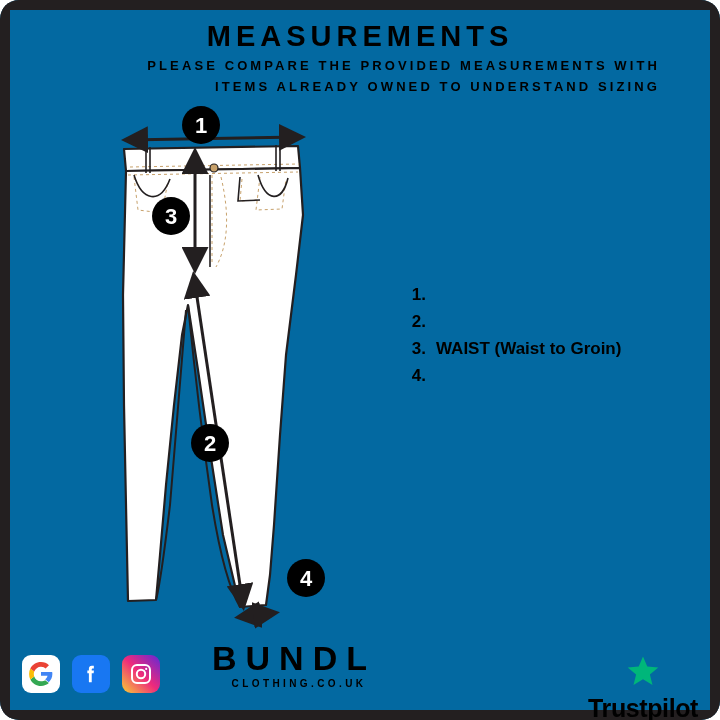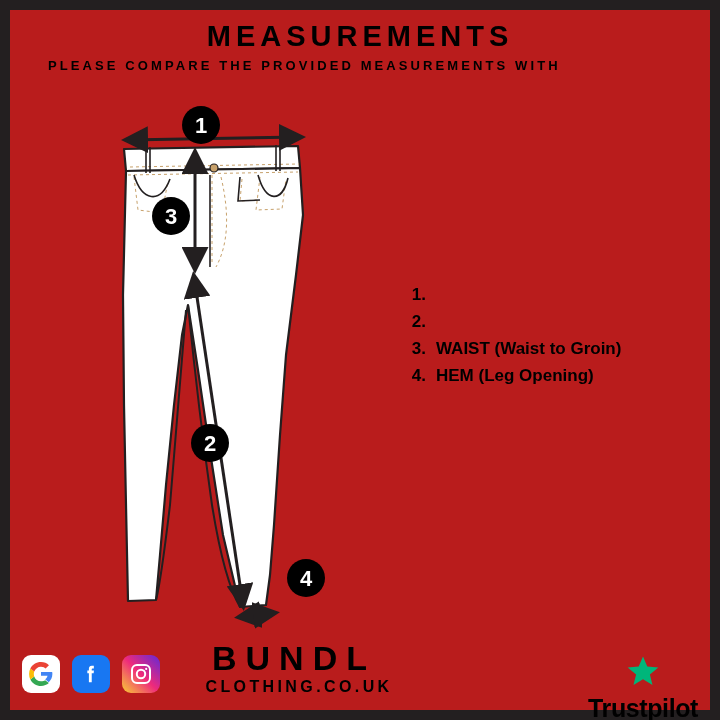--- a/index.html
+++ b/index.html
@@ -7,23 +7,24 @@
     padding: 0;
     background: #ffffff;
   }
   body {
     font-family: "Liberation Sans", sans-serif;
   }
   #page {
     position: relative;
     width: 720px;
     height: 720px;
-    background: #b91c1c;
+    background: #0369a1;
     box-sizing: border-box;
     overflow: hidden;
+    border-radius: 19px;
   }
   
   .frame-top, .frame-bottom, .frame-left, .frame-right {
     position: absolute;
     background: #231f20;
   }
   .frame-top    { left: 0; top: 0; width: 720px; height: 10px; }
   .frame-bottom { left: 0; bottom: 0; width: 720px; height: 10px; }
   .frame-left   { left: 0; top: 0; width: 10px; height: 720px; }
   .frame-right  { right: 0; top: 0; width: 10px; height: 720px; }
@@ -35,23 +36,23 @@
     width: 720px;
     text-align: center;
     font-size: 29px;
     font-weight: bold;
     letter-spacing: 5px;
     color: #000000;
   }
   .subtitle {
     position: absolute;
     top: 55px;
-    left: 48px;
+    left: 60px;
     width: 600px;
-    text-align: left;
+    text-align: right;
     font-size: 13px;
     font-weight: bold;
     letter-spacing: 3.1px;
     line-height: 21px;
     color: #000000;
   }
 
   
   .legend {
     position: absolute;
@@ -95,21 +96,21 @@
     text-align: center;
   }
   .brand-name {
     font-size: 34px;
     font-weight: bold;
     letter-spacing: 9px;
     color: #000;
     line-height: 36px;
   }
   .brand-sub {
-    font-size: 16px;
+    font-size: 10px;
     font-weight: bold;
     letter-spacing: 3.4px;
     color: #000;
     margin-top: 2px;
     margin-left: 10px;
   }
 
   
   .socials {
     position: absolute;
@@ -157,20 +158,21 @@
 <div id="page">
 
   <div class="frame-top"></div>
   <div class="frame-bottom"></div>
   <div class="frame-left"></div>
   <div class="frame-right"></div>
 
   <div class="title">MEASUREMENTS</div>
   <div class="subtitle">
     <span>PLEASE COMPARE THE PROVIDED MEASUREMENTS WITH</span><br>
+    <span>ITEMS ALREADY OWNED TO UNDERSTAND SIZING</span>
   </div>
 
   <svg id="diagram" width="300" height="530" viewBox="0 0 300 530">
     <g fill="#ffffff" stroke="#231f20" stroke-width="2.2" stroke-linejoin="round">
 
       <path d="M34 44 L208 41 L210 63 L36 66 Z"></path>
 
       <path d="M36 66 L210 63
                L213 110 L206 170
                L196 250 L190 330 L184 420 L180 470 L176 500
@@ -249,21 +251,20 @@
     </div>
     <div class="legend-row">
       <span class="legend-num">2.</span>
     </div>
     <div class="legend-row">
       <span class="legend-num">3.</span>
       <span class="legend-text">WAIST (Waist to Groin)</span>
     </div>
     <div class="legend-row">
       <span class="legend-num">4.</span>
-      <span class="legend-text">HEM (Leg Opening)</span>
     </div>
   </div>
 
   <div class="brand">
     <div class="brand-name">BUNDL</div>
     <div class="brand-sub">CLOTHING.CO.UK</div>
   </div>
 
   <div class="socials">
     <div class="social google">

